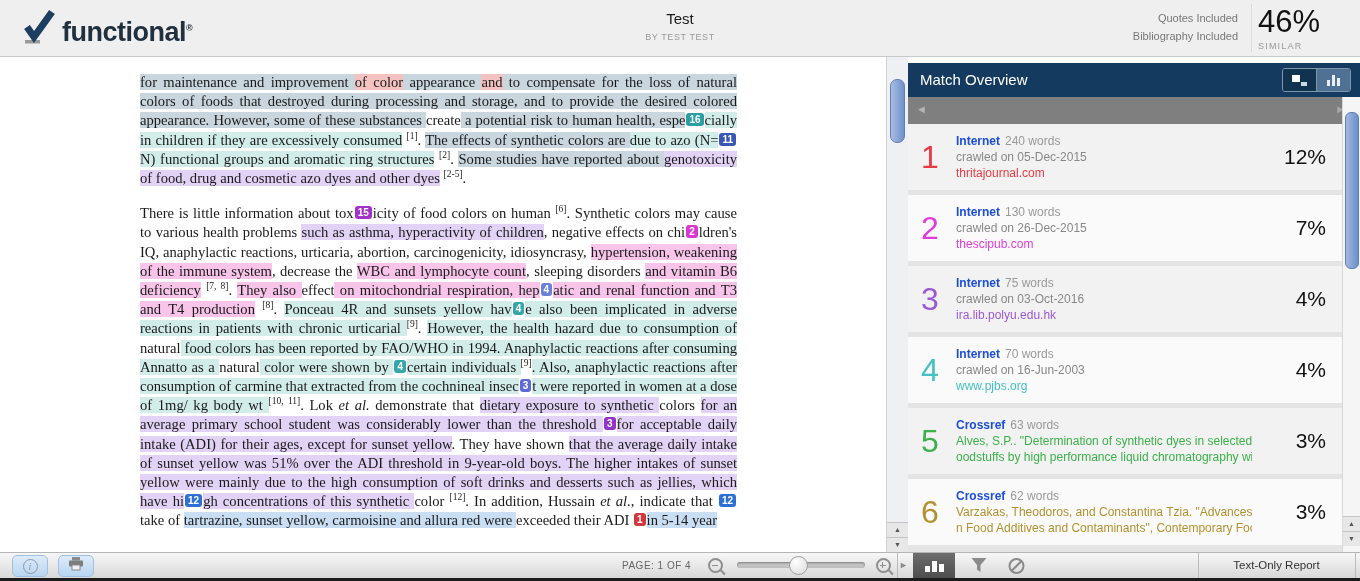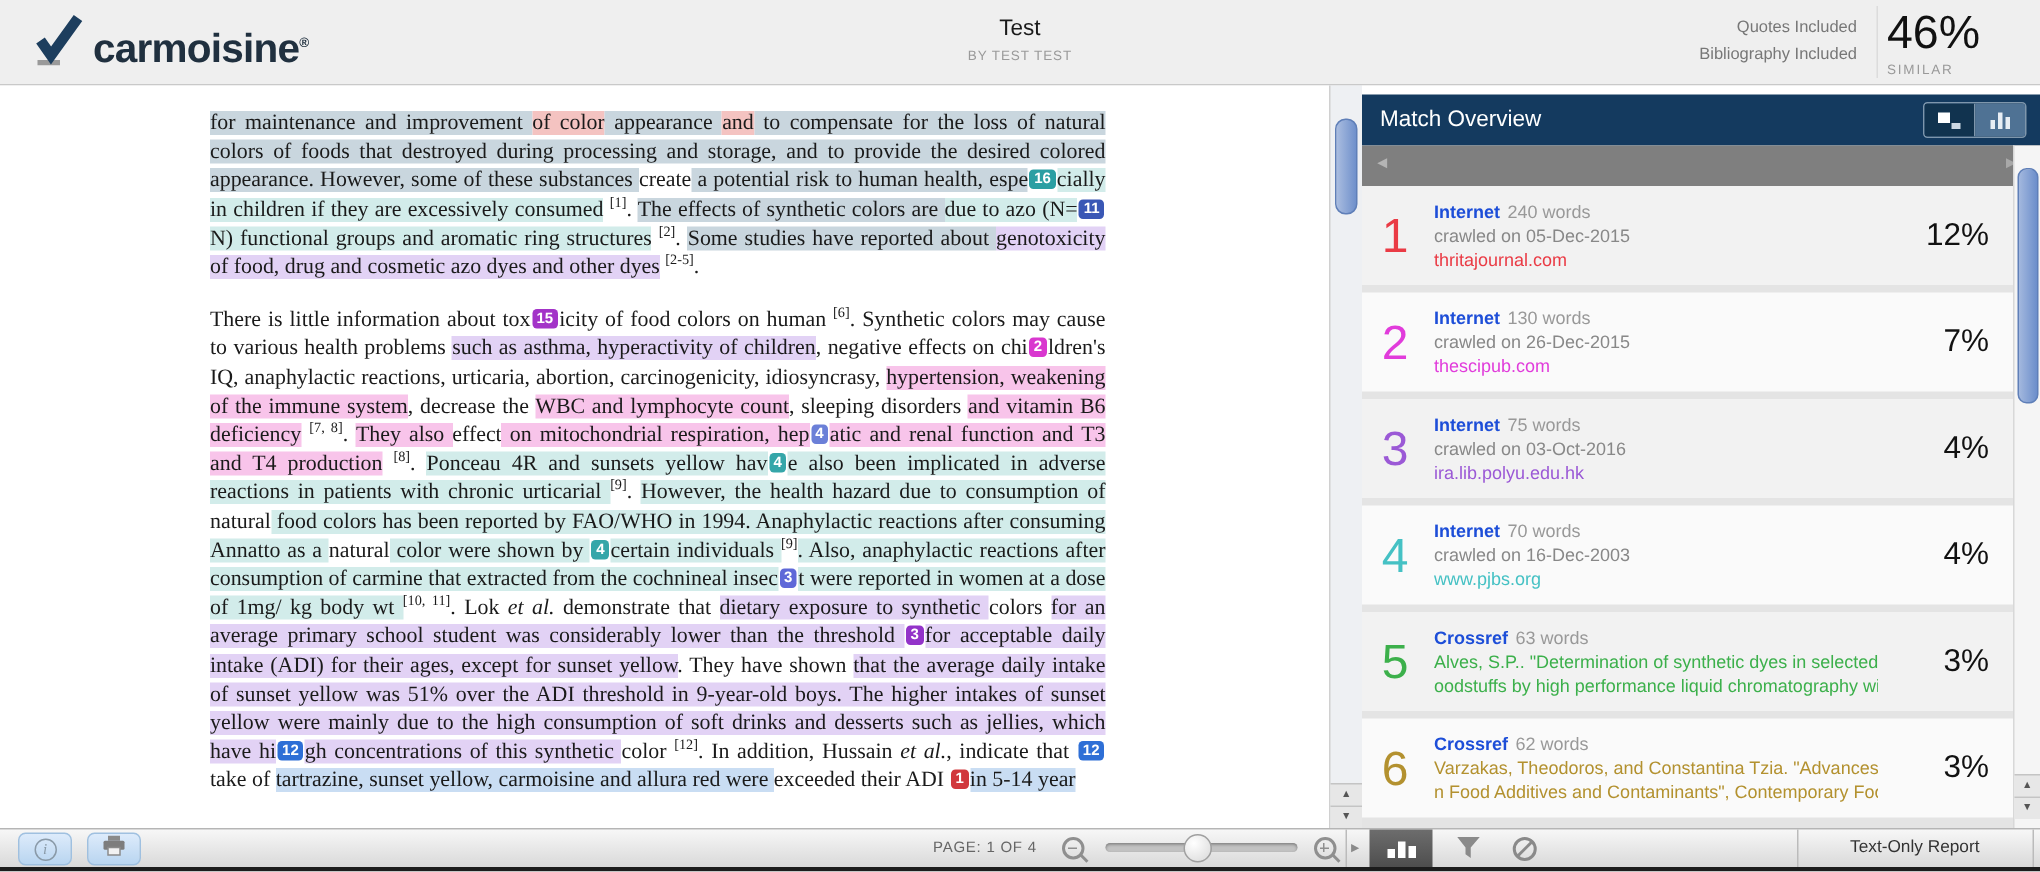--- a/index.html
+++ b/index.html
@@ -105,21 +105,21 @@
 <body>
 
 <div class="app-header">
   <div class="logo">
     <span>
       <svg width="34" height="38" viewBox="0 0 34 38">
         <rect x="3" y="31" width="15" height="3.5" fill="#9a9a9a"></rect>
         <path d="M5 18 L12 28 L30 3" stroke="#1d3e5e" stroke-width="7" fill="none"></path>
       </svg>
     </span>
-    <span class="logo-text"><span>carmoisine</span><sup class="logo-reg">®</sup></span>
+    <span class="logo-text"><span>functional</span><sup class="logo-reg">®</sup></span>
   </div>
   <div class="title-wrap">
     <div class="doc-title">Test</div>
     <div class="doc-author">BY TEST TEST</div>
   </div>
   <div class="report-notes">
     <div>Quotes Included</div>
     <div>Bibliography Included</div>
   </div>
   <div class="header-divider"></div>
@@ -191,21 +191,21 @@
           <div><span class="src-type">Internet</span><span class="src-words">75 words</span></div>
           <div class="src-line muted">crawled on 03-Oct-2016</div>
           <div class="src-line link" style="color: rgb(155, 89, 214);">ira.lib.polyu.edu.hk</div>
         </div>
         <div class="src-pct">4%</div>
       </div>
       <div class="source-row even">
         <div class="src-num" style="color: rgb(69, 193, 196);">4</div>
         <div class="src-details">
           <div><span class="src-type">Internet</span><span class="src-words">70 words</span></div>
-          <div class="src-line muted">crawled on 16-Dec-2003</div>
+          <div class="src-line muted">crawled on 16-Jun-2003</div>
           <div class="src-line link" style="color: rgb(69, 193, 196);">www.pjbs.org</div>
         </div>
         <div class="src-pct">4%</div>
       </div>
       <div class="source-row odd">
         <div class="src-num" style="color: rgb(60, 176, 75);">5</div>
         <div class="src-details">
           <div><span class="src-type">Crossref</span><span class="src-words">63 words</span></div>
           <div class="src-line link" style="color: rgb(60, 176, 75);">Alves, S.P.. "Determination of synthetic dyes in selected…</div>
           <div class="src-line link" style="color: rgb(60, 176, 75);">oodstuffs by high performance liquid chromatography wi</div>

